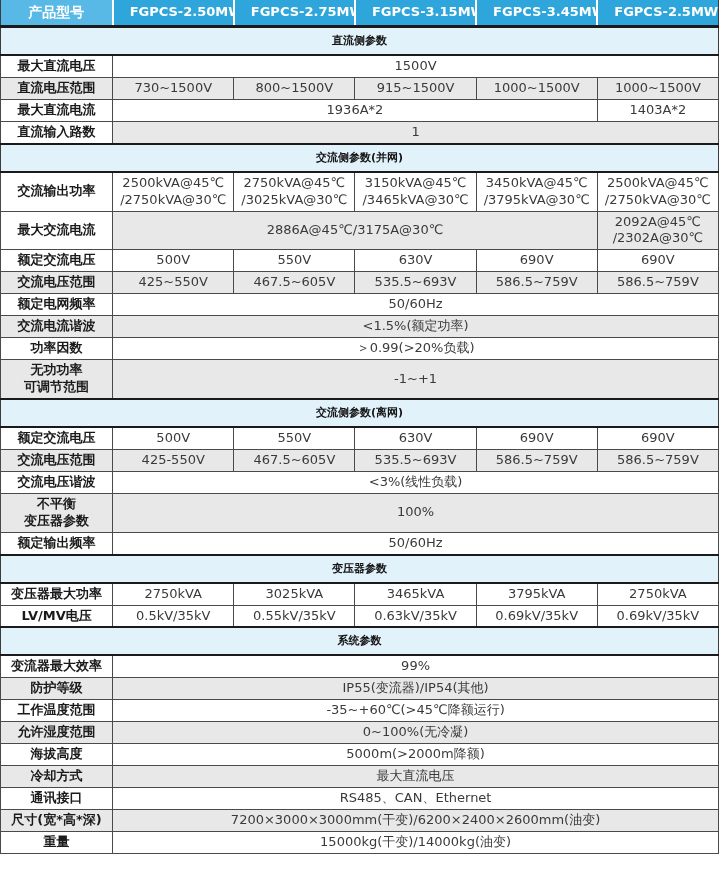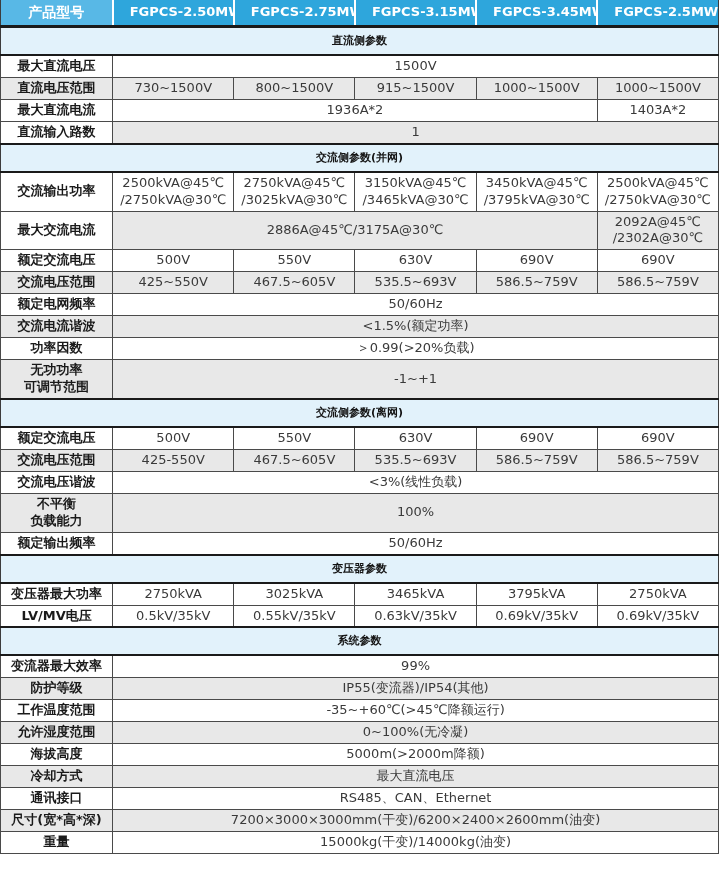--- a/index.html
+++ b/index.html
@@ -153,21 +153,21 @@
           <td class="val">535.5~693V</td>
           <td class="val">586.5~759V</td>
           <td class="val">586.5~759V</td>
         </tr>
         <tr class="row">
           <td class="lbl">交流电压谐波</td>
           <td class="val" colspan="5">&lt;3%(线性负载)</td>
         </tr>
         <tr class="row shaded">
           <td class="lbl">不平衡
-负载能力</td>
+变压器参数</td>
           <td class="val" colspan="5">100%</td>
         </tr>
         <tr class="row">
           <td class="lbl">额定输出频率</td>
           <td class="val" colspan="5">50/60Hz</td>
         </tr>
         <tr class="section">
           <td colspan="6">变压器参数</td>
         </tr>
         <tr class="row">

